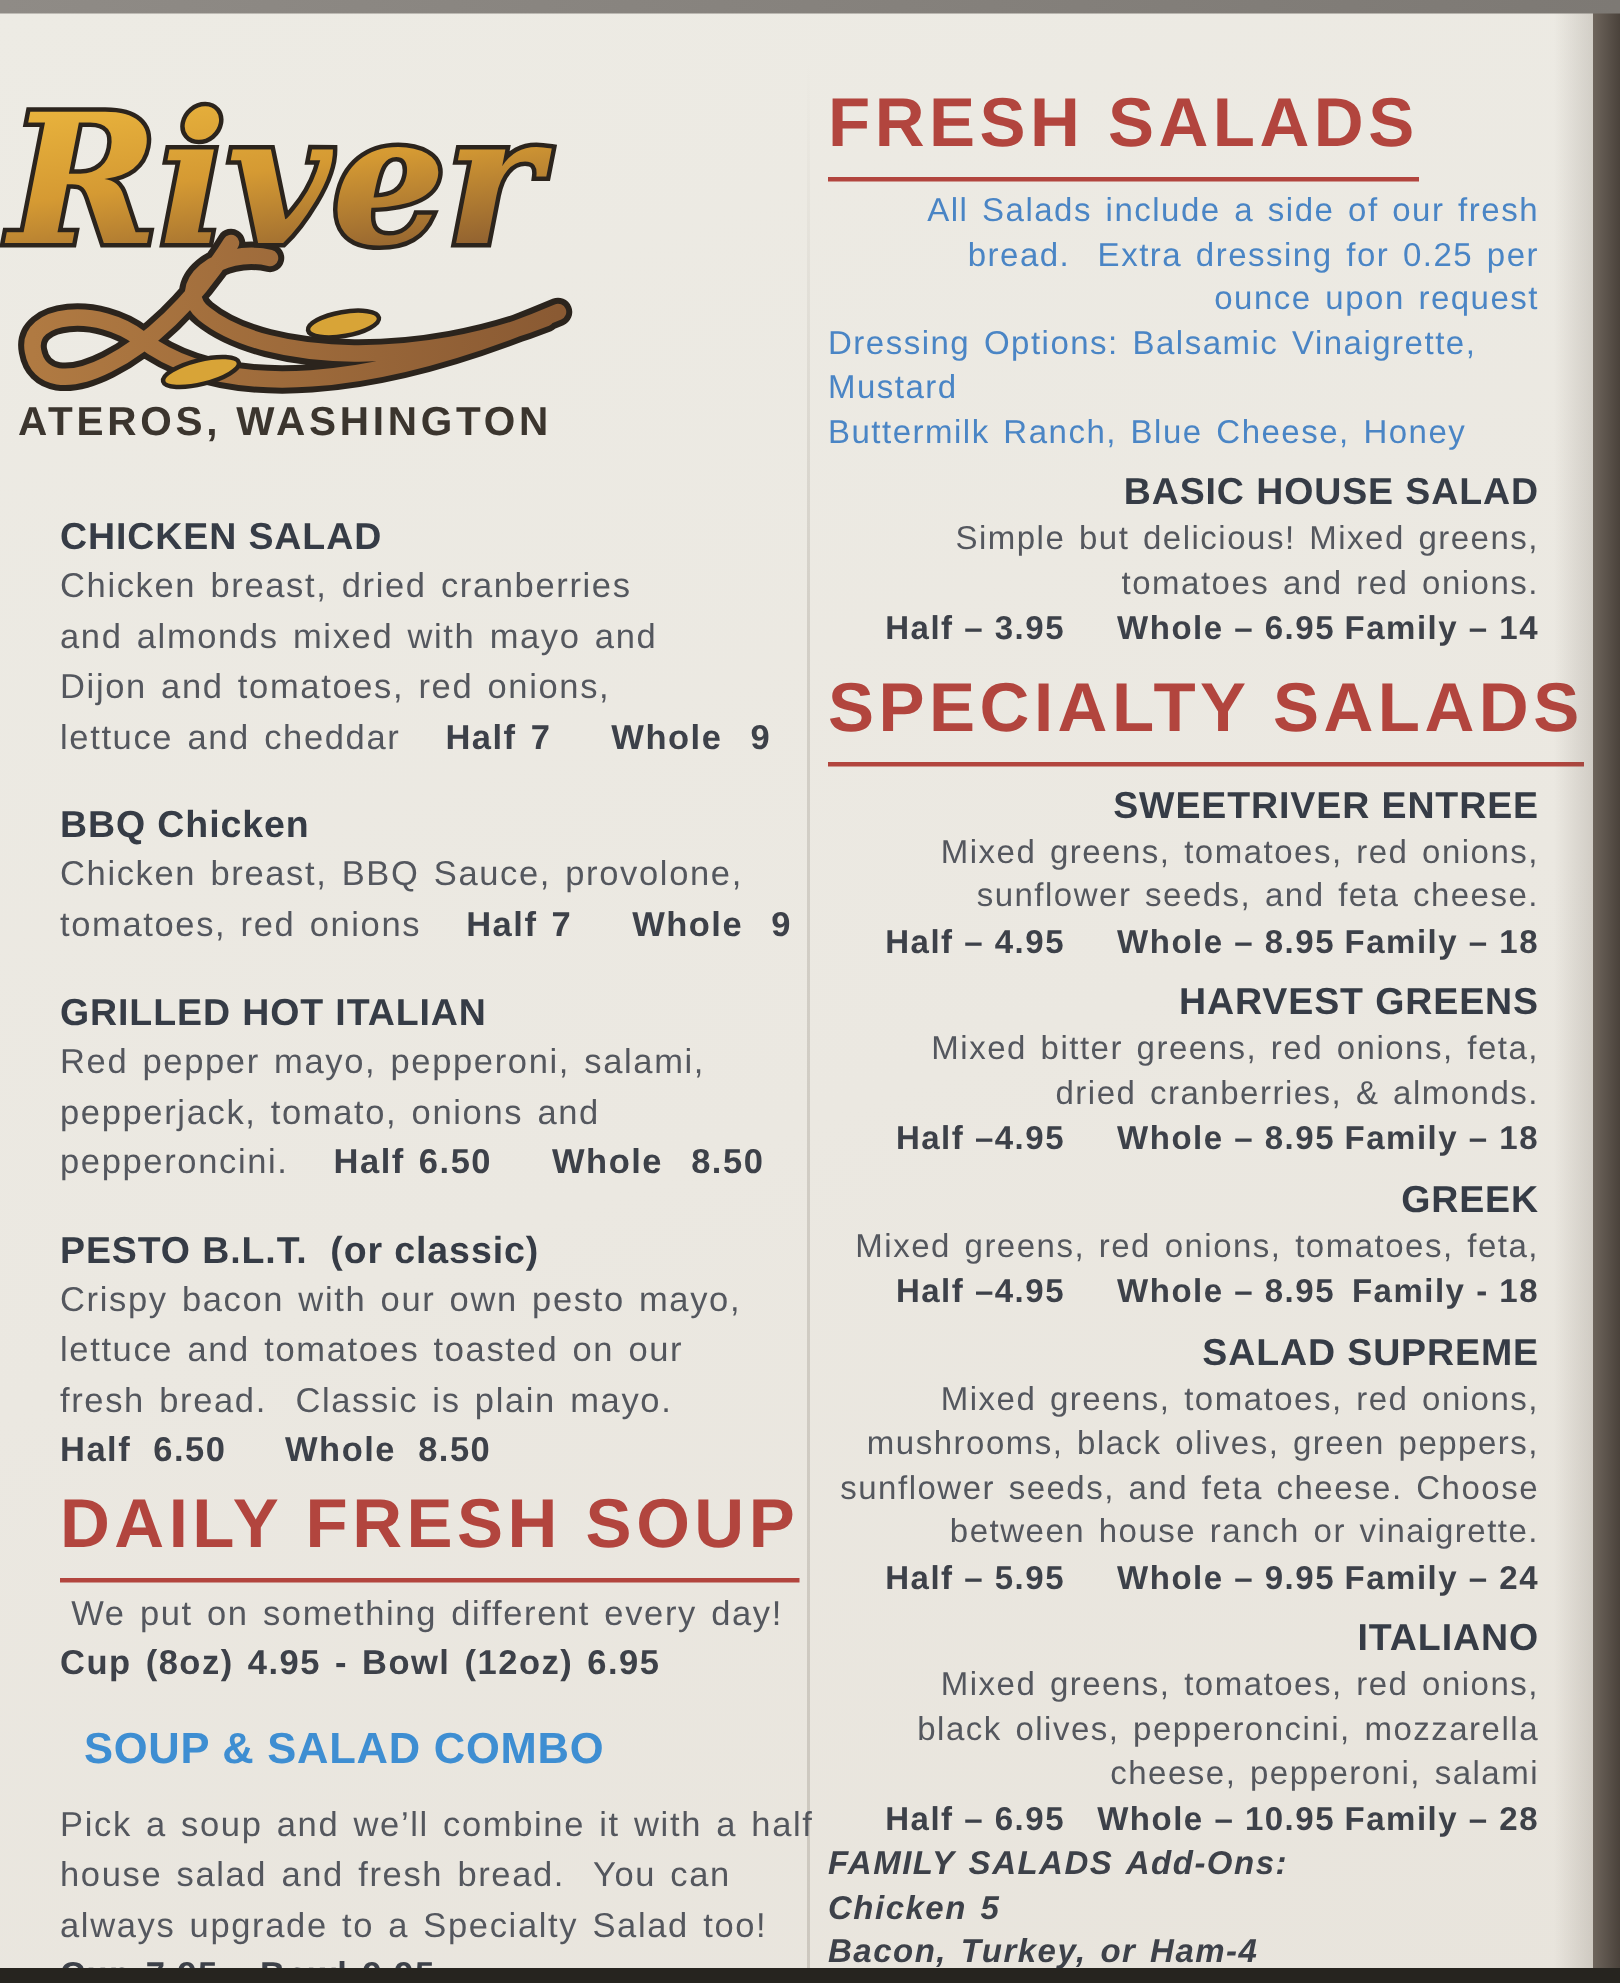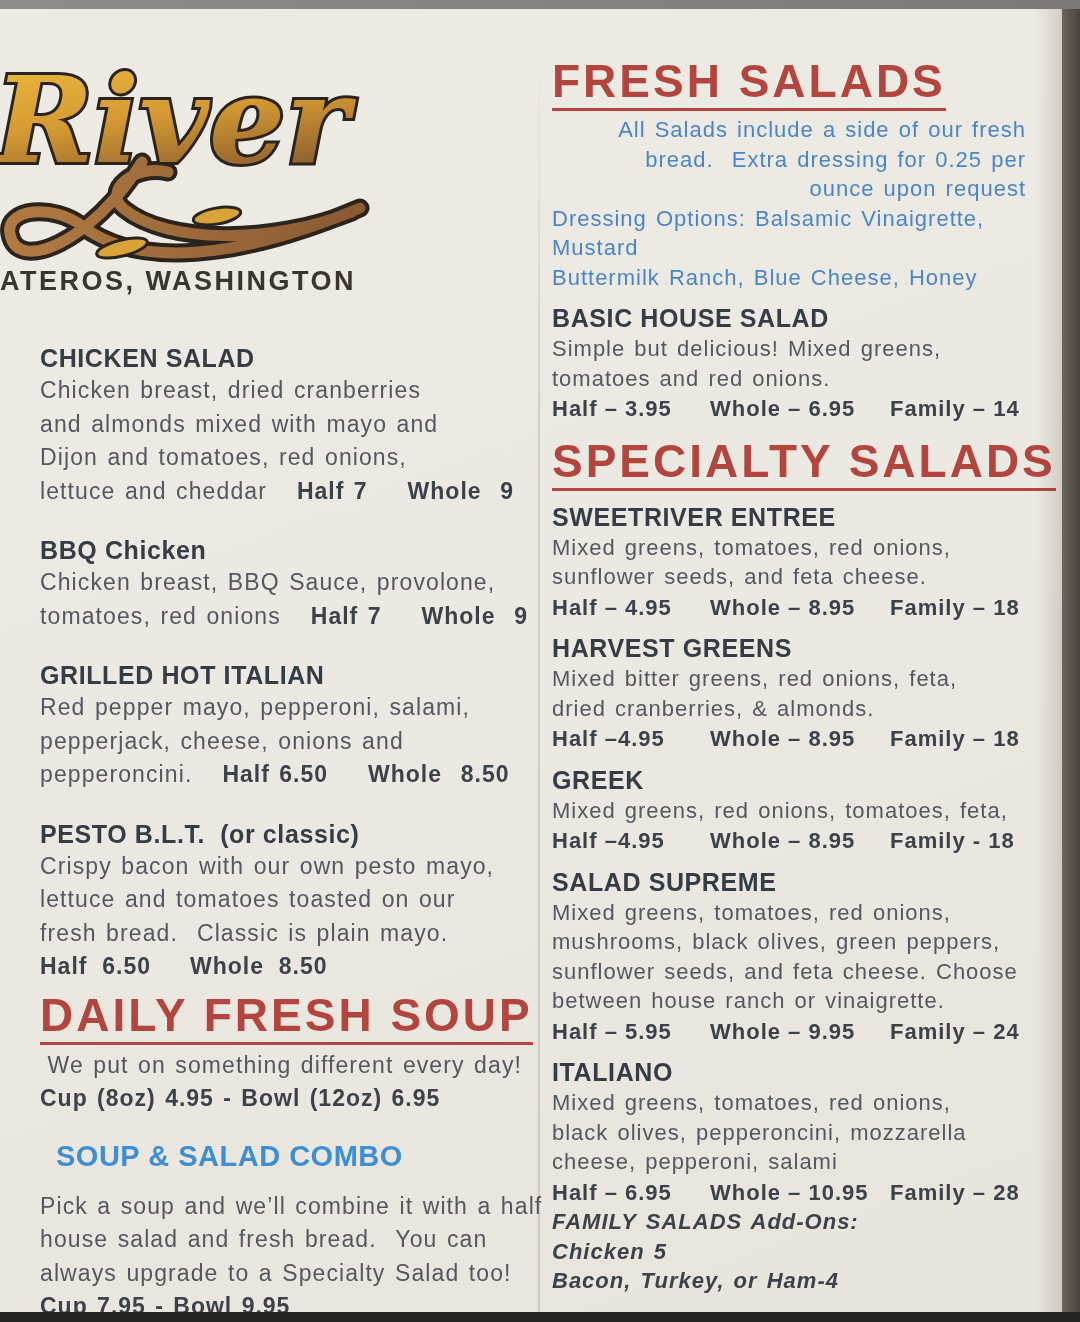--- a/index.html
+++ b/index.html
@@ -19,21 +19,21 @@
   .edge-right{position:absolute;top:0;right:0;width:18px;height:100%;
     background:linear-gradient(to right,#6e655c,#4a423b);z-index:4;}
   .edge-bottom{position:absolute;bottom:0;left:0;width:100%;height:10px;
     background:#26241f;z-index:6;}
   .right-shadow{position:absolute;top:0;right:18px;width:26px;height:100%;
     background:linear-gradient(to right,rgba(90,80,70,0),rgba(90,80,70,0.18));z-index:3;}
   .fold-line{position:absolute;top:40px;left:538px;width:2px;height:1272px;
     background:linear-gradient(to bottom,rgba(120,112,100,0.0),rgba(120,112,100,0.22) 30%,rgba(120,112,100,0.25));z-index:1;}
 
   
-  .brand{position:absolute;left:0;top:0;width:520px;height:310px;}
+  .brand{position:absolute;left:12px;top:0;width:520px;height:310px;}
   .logo-svg{position:absolute;left:-28px;top:12px;}
   .location{
     position:absolute;left:0px;top:266px;white-space:pre;
     font-size:27px;font-weight:800;letter-spacing:2.5px;color:#3b352e;
   }
 
   
   .col{position:absolute;z-index:2;}
   .col-left{left:40px;top:342px;width:482px;}
   .col-right{left:552px;top:58px;width:474px;}
@@ -49,32 +49,32 @@
   .price{font-weight:700;color:#3d4149;letter-spacing:1px;white-space:pre;}
   .pi1{margin-left:30px;}
   .pi2{margin-left:40px;}
   .price-row{display:grid;grid-template-columns:158px 180px auto;margin-top:1px;}
   .col-left .price-row2{display:grid;grid-template-columns:150px auto;font-size:23px;line-height:33.5px;}
   .col-right .price-row{font-size:22px;line-height:29.5px;}
 
   .big-title{
     margin:0;display:inline-block;
     font-size:46px;line-height:47px;font-weight:800;letter-spacing:3px;
-    color:#b2453e;border-bottom:3px solid #b2453e;padding-bottom:3px;
+    color:#b2453e;border-bottom:3px solid #b2453e;padding-bottom:13px;
     white-space:pre;
   }
   .combo-title{
     margin:16px;font-size:29px;line-height:36px;font-weight:800;letter-spacing:0.5px;
     color:#3e8ed2;white-space:pre;
   }
   .blue .line{color:#4a85c5;}
   .it-bold{font-style:italic;font-weight:700;color:#3d4149;}
 
   .mt26{margin-top:26px;} .mt22{margin-top:22px;} .mt14{margin-top:14px;}
-  .mt10{margin-top:10px;} .mt8{margin-top:8px;} .mt4{margin-top:4px;text-align:right;}
+  .mt10{margin-top:10px;text-align:right;} .mt8{margin-top:8px;} .mt4{margin-top:4px;text-align:right;}
 </style>
 </head>
 <body>
 
 <div class="page">
 
   <div class="edge-top"></div>
   <div class="right-shadow"></div>
   <div class="edge-right"></div>
   <div class="edge-bottom"></div>
@@ -118,21 +118,21 @@
 
     <article class="mt26">
       <h3 class="item-name">BBQ Chicken</h3>
       <div class="line">Chicken breast, BBQ Sauce, provolone,</div>
       <div class="line"><span>tomatoes, red onions</span><span class="price pi1">Half 7</span><span class="price pi2">Whole  9</span></div>
     </article>
 
     <article class="mt26">
       <h3 class="item-name">GRILLED HOT ITALIAN</h3>
       <div class="line">Red pepper mayo, pepperoni, salami,</div>
-      <div class="line">pepperjack, cheese, onions and</div>
+      <div class="line">pepperjack, tomato, onions and</div>
       <div class="line"><span>pepperoncini.</span><span class="price pi1">Half 6.50</span><span class="price pi2">Whole  8.50</span></div>
     </article>
 
     <article class="mt26">
       <h3 class="item-name">PESTO B.L.T.  (or classic)</h3>
       <div class="line">Crispy bacon with our own pesto mayo,</div>
       <div class="line">lettuce and tomatoes toasted on our</div>
       <div class="line">fresh bread.  Classic is plain mayo.</div>
       <div class="price-row2">
         <span class="price">Half  6.50</span>

